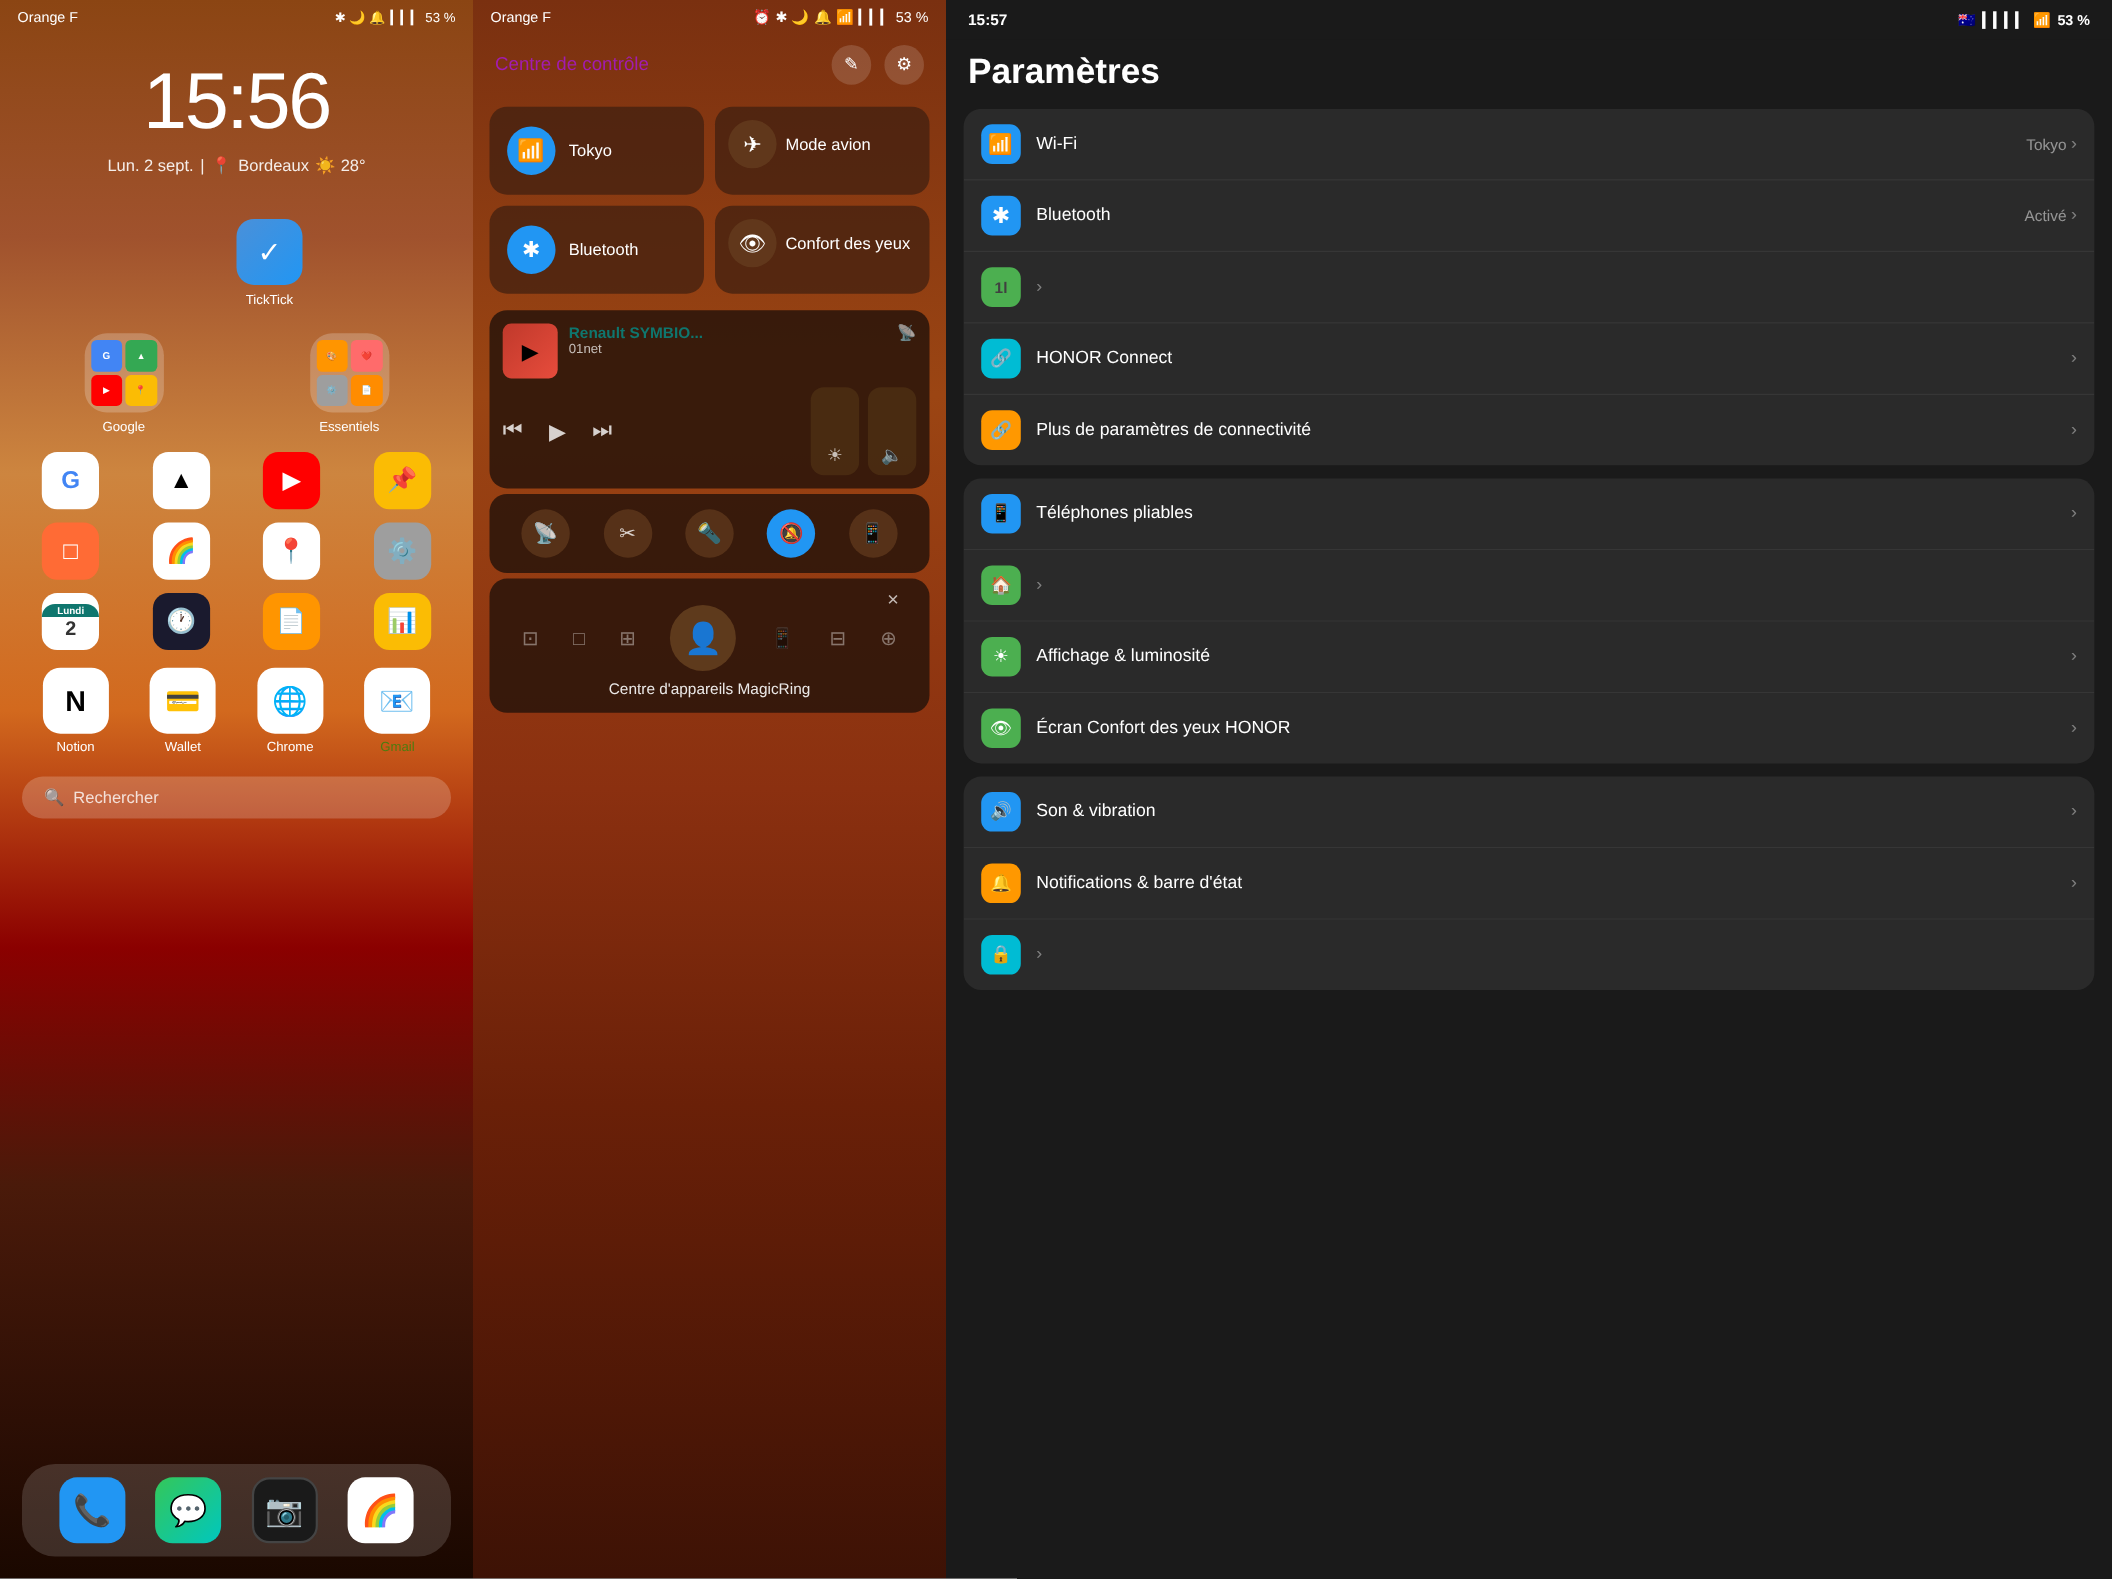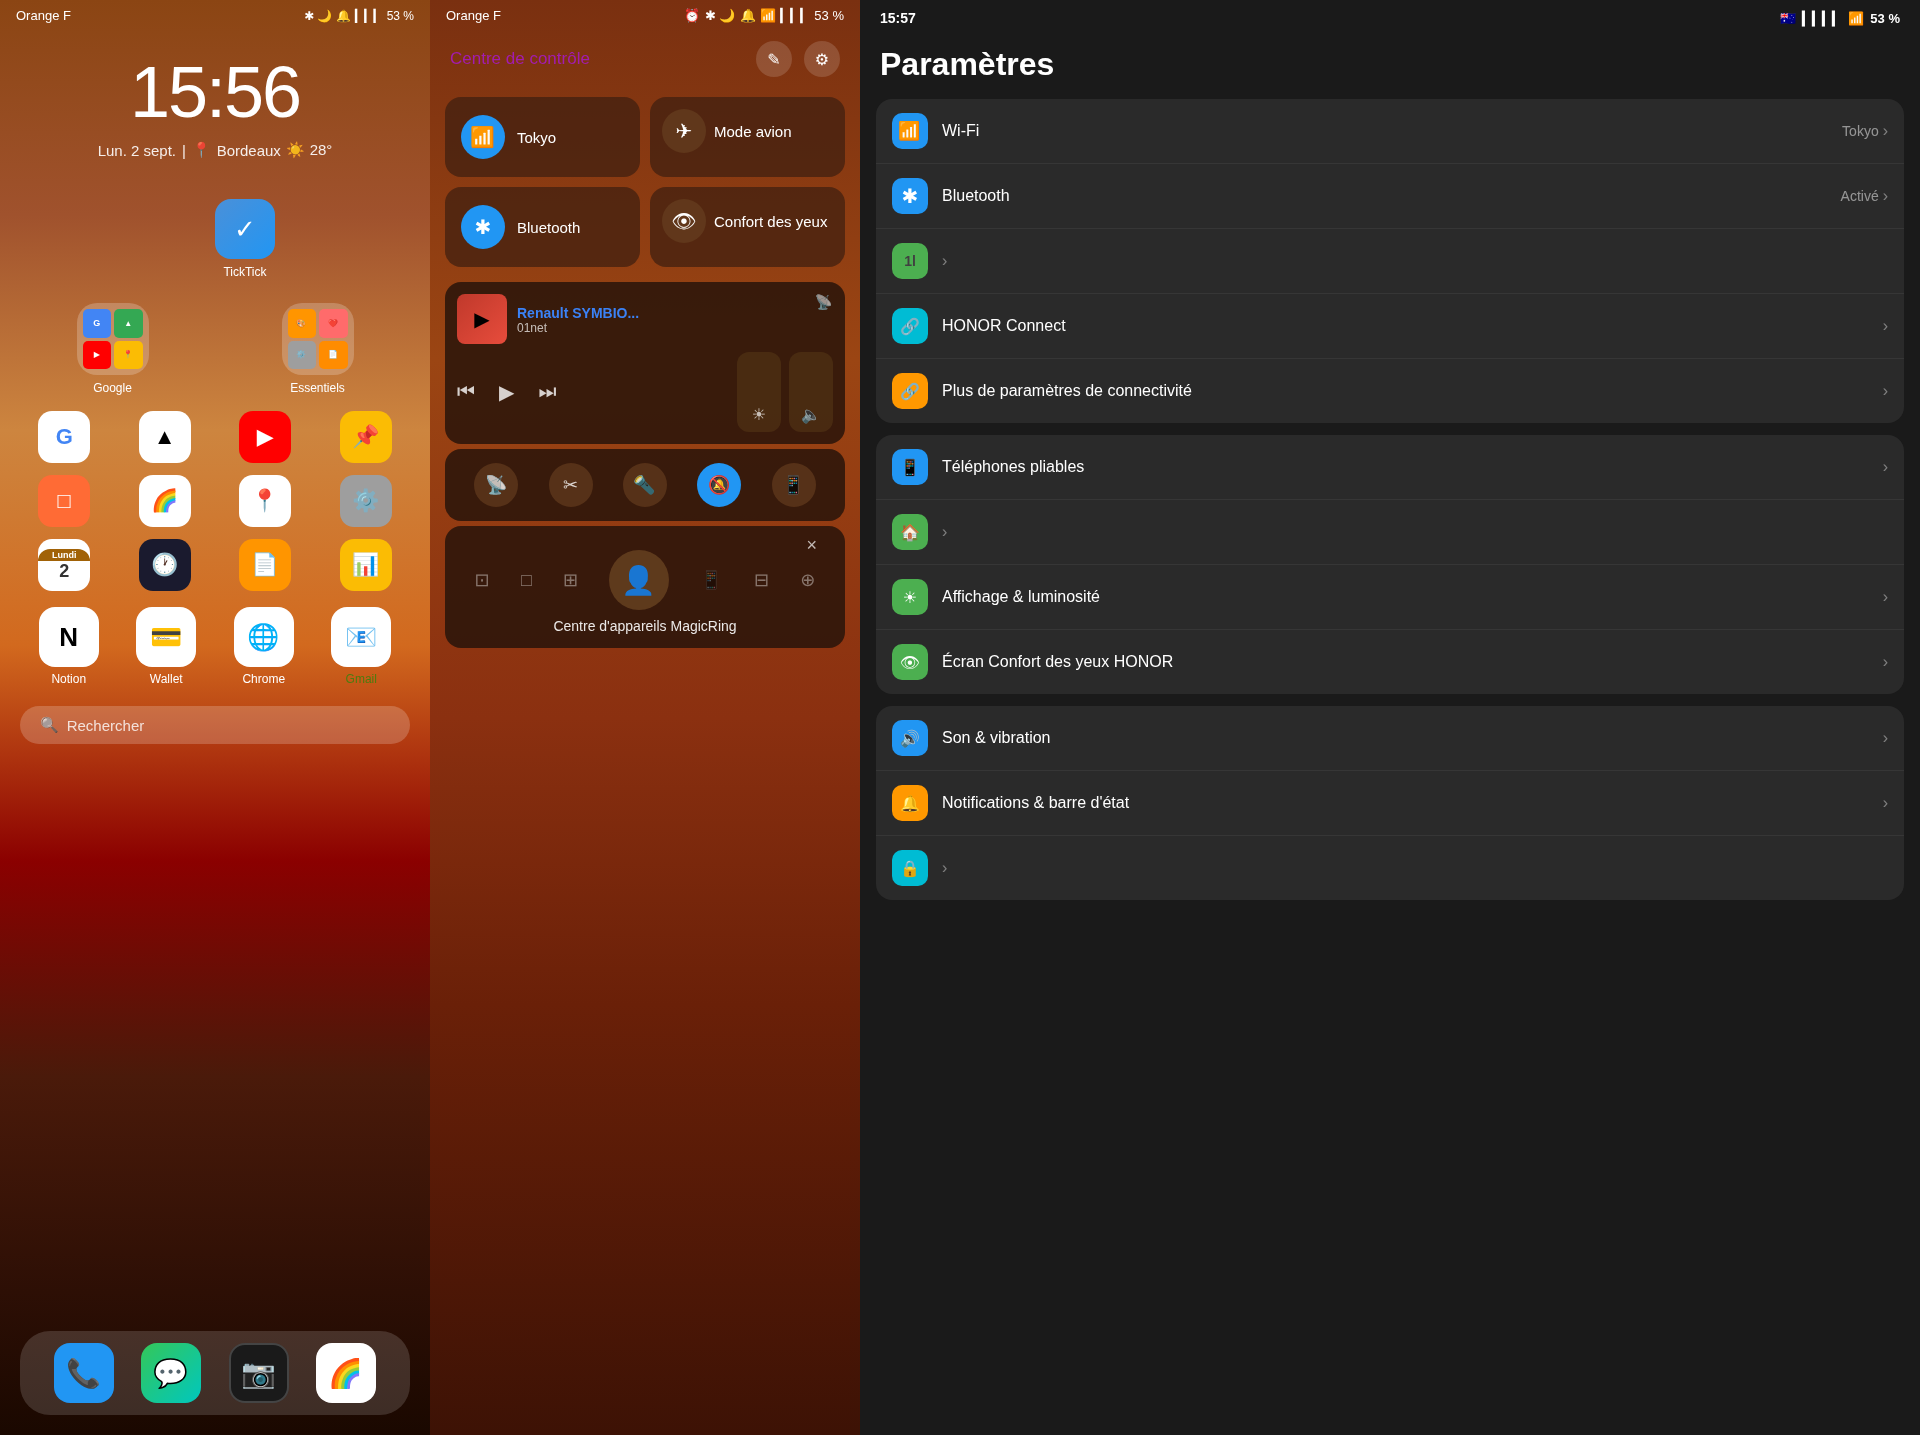--- a/index.html
+++ b/index.html
@@ -200,21 +200,21 @@
       width: 50px;
       height: 50px;
       border-radius: 8px;
       background: linear-gradient(135deg, #c0392b, #e74c3c);
       display: flex;
       align-items: center;
       justify-content: center;
       font-size: 20px;
     }
     .media-info { flex: 1; margin-left: 10px; }
-    .media-title { color: #3b82f6; font-size: 14px; font-weight: 600; margin-top: 11px; }
+    .media-title { color: #0f766e; font-size: 14px; font-weight: 600; }
     .media-source { color: rgba(255,255,255,0.7); font-size: 12px; }
     .media-controls {
       display: flex;
       justify-content: center;
       gap: 24px;
       color: rgba(255,255,255,0.8);
       font-size: 20px;
     }
     .cc-quick-tiles {
       position: relative;
@@ -431,21 +431,21 @@
     </div>
     <div style="display:flex;flex-direction:column;align-items:center;gap:4px;">
       <div style="width:52px;height:52px;background:white;border-radius:14px;display:flex;align-items:center;justify-content:center;font-size:22px;">📍</div>
     </div>
     <div style="display:flex;flex-direction:column;align-items:center;gap:4px;">
       <div style="width:52px;height:52px;background:#9E9E9E;border-radius:14px;display:flex;align-items:center;justify-content:center;font-size:22px;color:white;">⚙️</div>
     </div>
 
     <div style="display:flex;flex-direction:column;align-items:center;gap:4px;">
       <div style="width:52px;height:52px;background:white;border-radius:14px;display:flex;align-items:center;justify-content:center;font-size:13px;color:#E53935;font-weight:bold;flex-direction:column;">
-        <span style="font-size:9px;background:#a16207;color:white;width:100%;text-align:center;border-radius:14px 14px 0 0;padding:1px 0;">Lundi</span>
+        <span style="font-size:9px;background:#0f766e;color:white;width:100%;text-align:center;border-radius:14px 14px 0 0;padding:1px 0;">Lundi</span>
         <span style="font-size:18px;color:#333;font-weight:bold;">2</span>
       </div>
     </div>
     <div style="display:flex;flex-direction:column;align-items:center;gap:4px;">
       <div style="width:52px;height:52px;background:#1a1a2e;border-radius:14px;display:flex;align-items:center;justify-content:center;font-size:22px;color:white;">🕐</div>
     </div>
     <div style="display:flex;flex-direction:column;align-items:center;gap:4px;">
       <div style="width:52px;height:52px;background:#FF9500;border-radius:14px;display:flex;align-items:center;justify-content:center;font-size:22px;color:white;">📄</div>
     </div>
     <div style="display:flex;flex-direction:column;align-items:center;gap:4px;">

